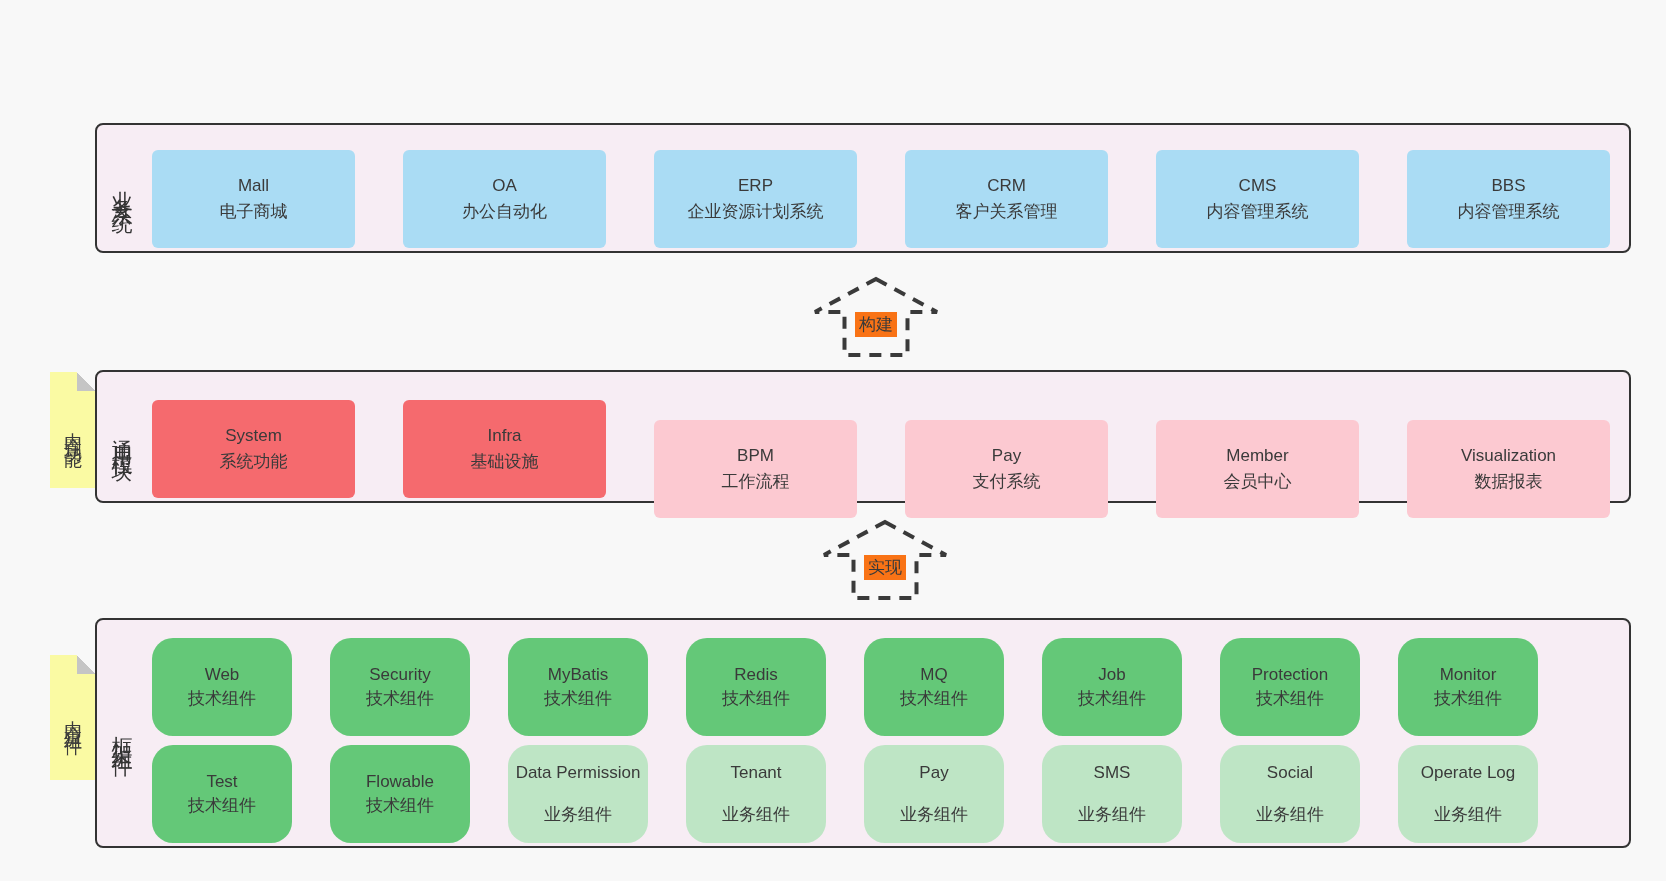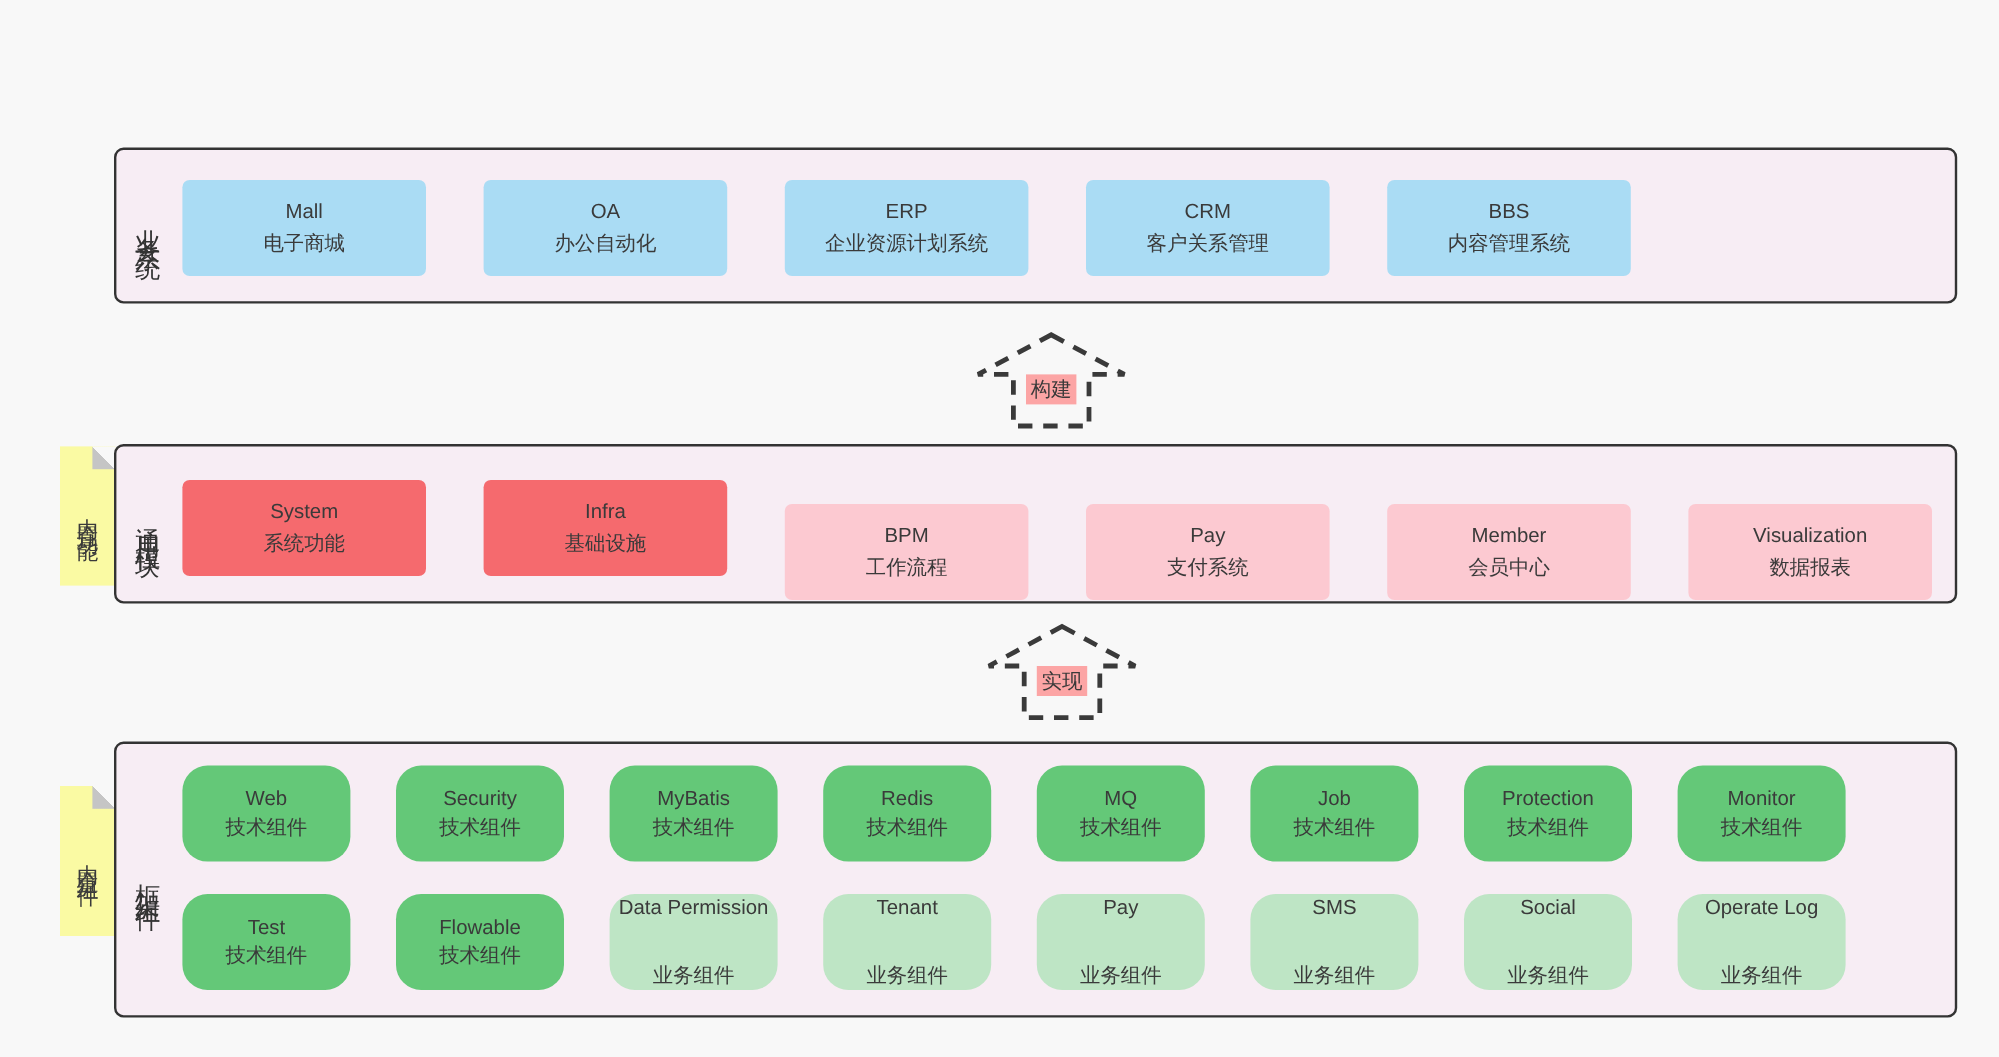--- a/index.html
+++ b/index.html
@@ -40,29 +40,29 @@
     left:55px;
     display:flex;
   }
   .row-wide{gap:48px;}
   .layer-1 .box-row{top:25px;}
   .layer-2 .box-row{top:28px;}
   .row-narrow{gap:38px;}
   .layer-3 .row-a{top:18px;}
   .layer-3 .row-b{top:125px;}
   .box{
-    height:80px;
+    height:98px;
     border-radius:6px;
     display:flex;
     flex-direction:column;
     align-items:center;
     justify-content:center;
     text-align:center;
     box-sizing:border-box;
-    padding:0 6px;
+    padding:16px 6px;
   }
   .box-wide{width:203px;}
   .box-narrow{width:140px;border-radius:21px;}
   .box-name,.box-desc{font-size:17px;line-height:26px;}
   .box-narrow .box-name,.box-narrow .box-desc{line-height:24px;}
   .blue{background:#aadcf4;}
   .red{background:#f56a6e;}
   .pink{background:#fcc9d1;margin-top:20px;}
   .green{background:#64c878;}
   .green-light{background:#bee5c5;justify-content:space-between;}
@@ -95,21 +95,21 @@
     position:absolute;
     width:126px;height:82px;
   }
   .arrow-1{left:813px;top:276px;}
   .arrow-2{left:822px;top:519px;}
   .arrow svg{position:absolute;left:0;top:0;}
   .arrow-label{
     position:absolute;
     left:50%;top:36px;
     transform:translateX(-50%);
-    background:#fca5a5;
+    background:#f97316;
     padding:1px 4px;
     font-size:17px;
     color:#3a3a3a;
     white-space:nowrap;
   }
 </style>
 </head>
 <body>
 
 <div class="canvas">
@@ -134,20 +134,24 @@
         <div class="box-name">OA</div>
         <div class="box-desc">办公自动化</div>
       </div>
       <div class="box box-wide blue">
         <div class="box-name">ERP</div>
         <div class="box-desc">企业资源计划系统</div>
       </div>
       <div class="box box-wide blue">
         <div class="box-name">CRM</div>
         <div class="box-desc">客户关系管理</div>
+      </div>
+      <div class="box box-wide blue">
+        <div class="box-name">CMS</div>
+        <div class="box-desc">内容管理系统</div>
       </div>
       <div class="box box-wide blue">
         <div class="box-name">BBS</div>
         <div class="box-desc">内容管理系统</div>
       </div>
     </div>
   </section>
 
   <div class="arrow arrow-1">
     <svg width="126" height="82" viewBox="0 0 126 82">

